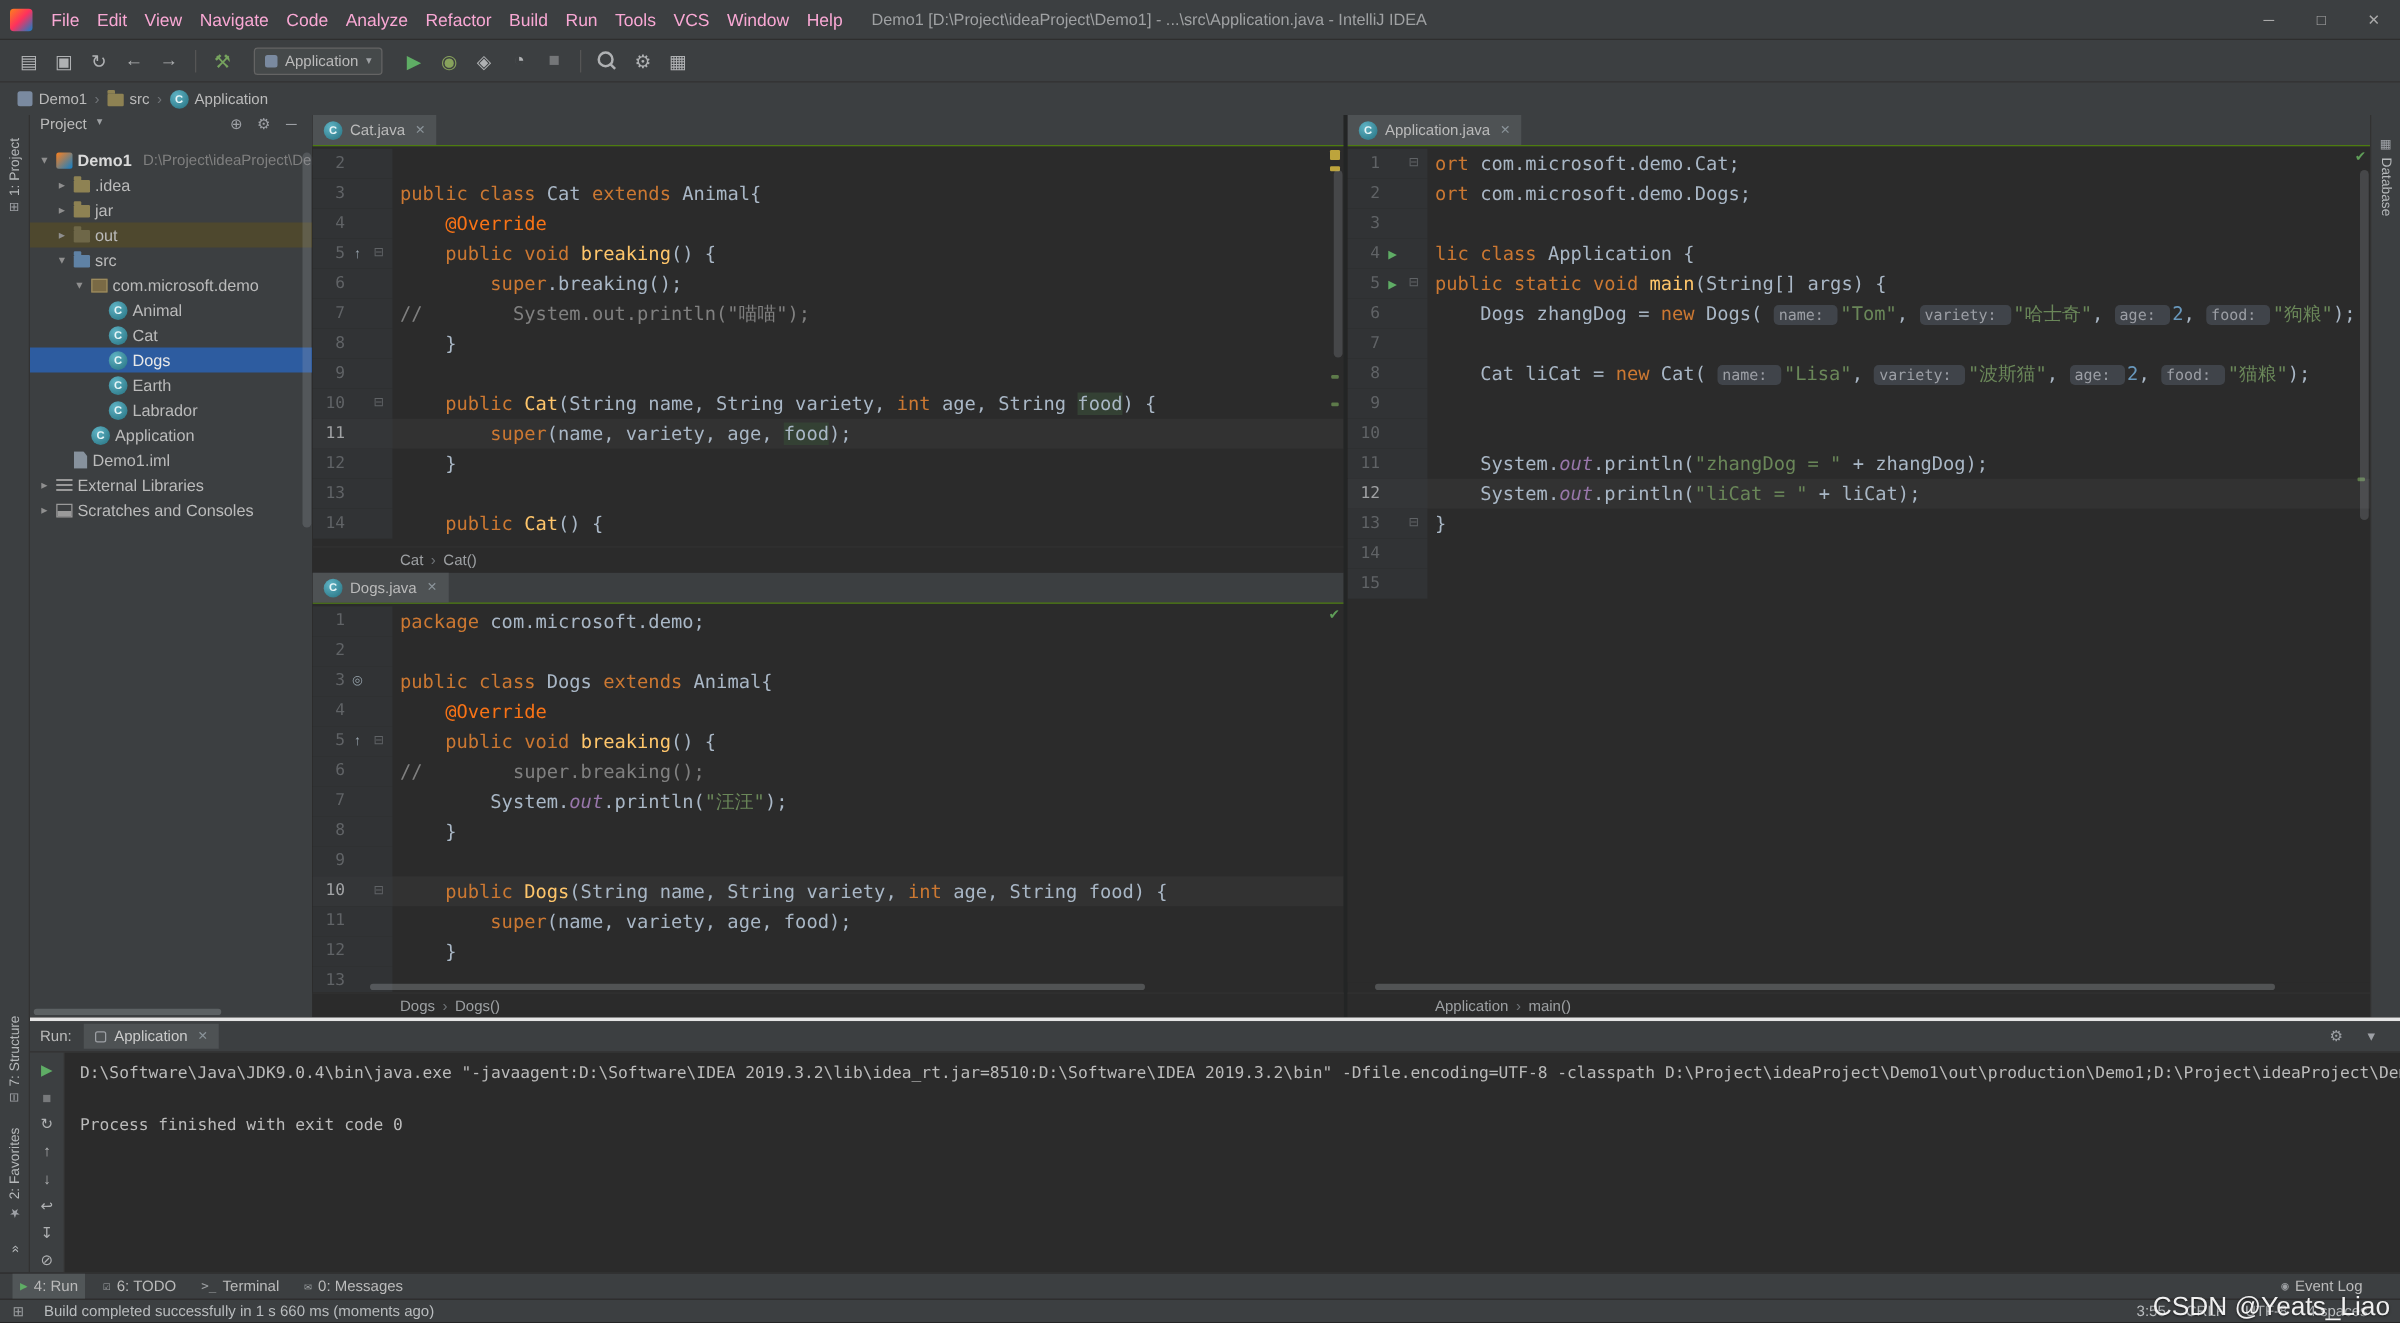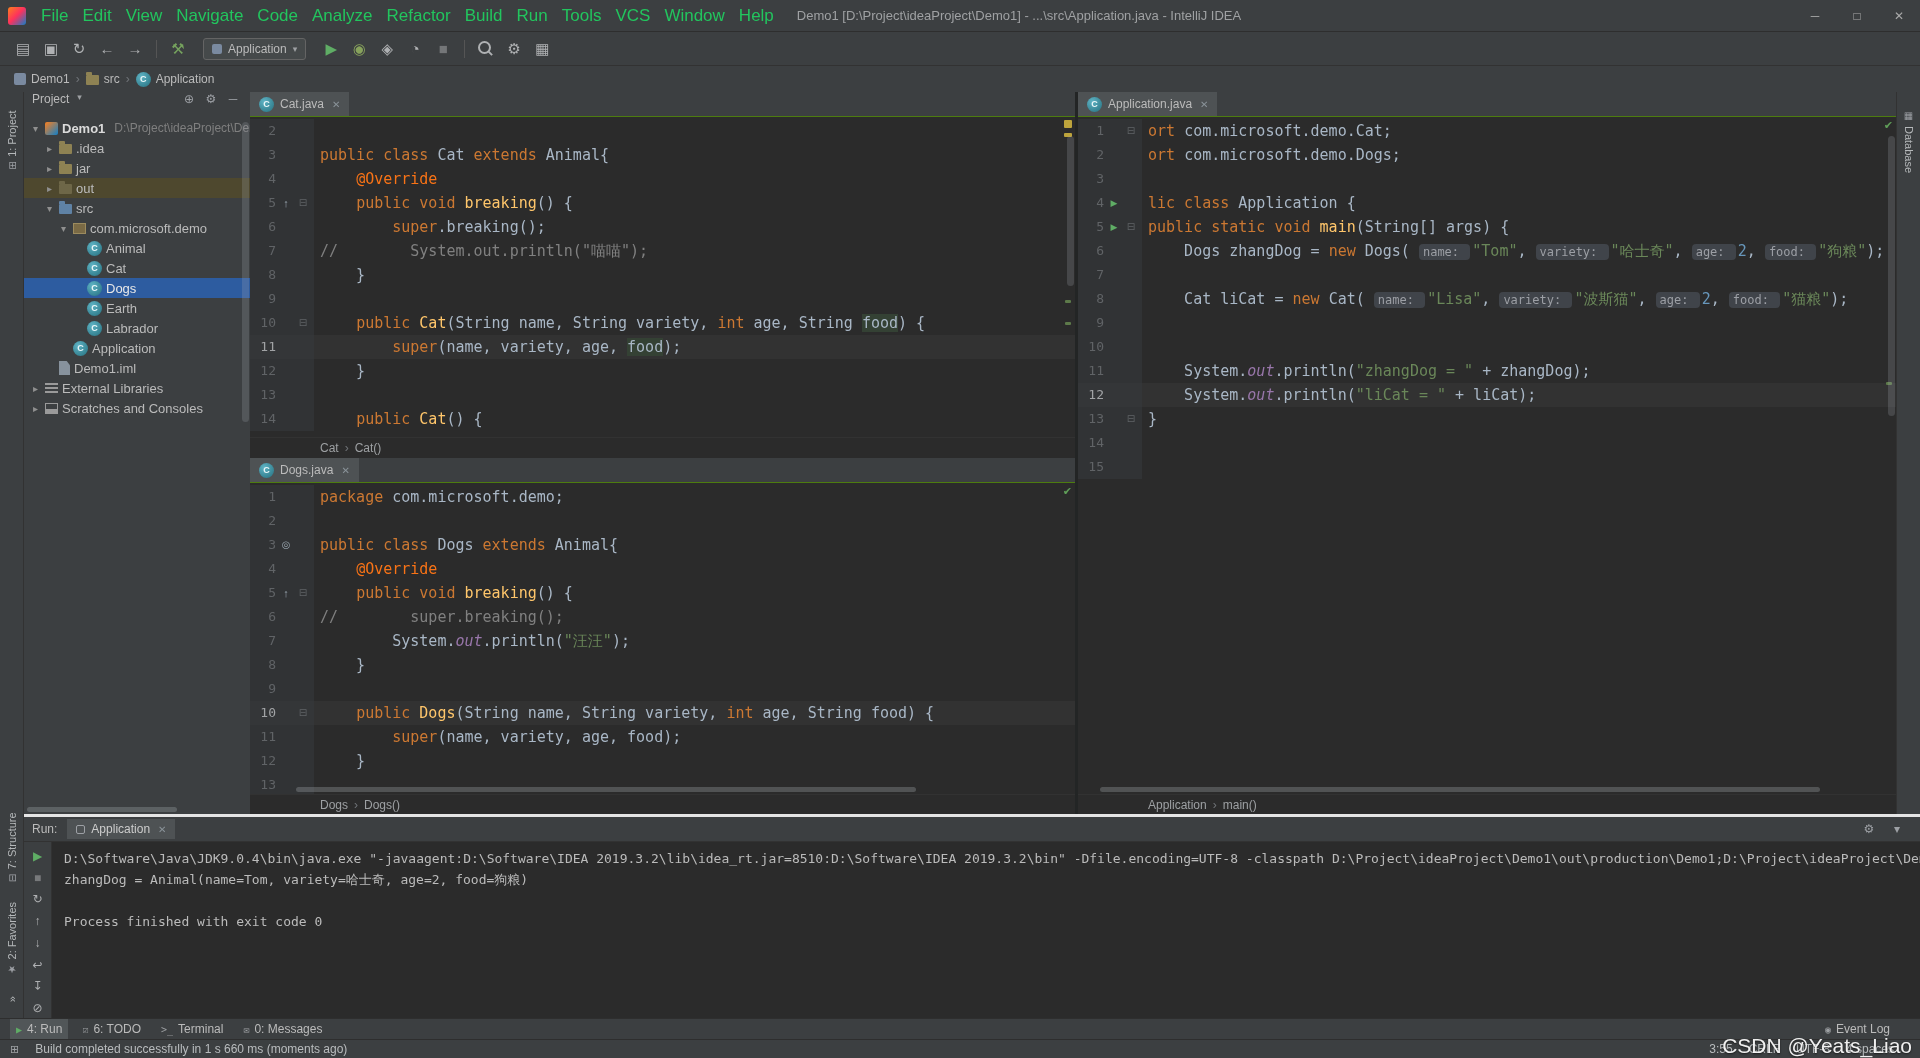--- a/index.html
+++ b/index.html
@@ -4,21 +4,21 @@
 <style>
   *{box-sizing:border-box;margin:0;padding:0}
   html,body{background:#1e1e1e}
   .app{position:relative;width:1920px;height:1058px;background:#2b2b2b;overflow:hidden;
        font-family:"Liberation Sans","DejaVu Sans",sans-serif;color:#bbb;font-size:13px}
 
   
   #titlebar{position:absolute;left:0;top:0;right:0;height:32px;background:#3c3f41;display:flex;align-items:center;padding-left:8px;border-bottom:1px solid #2e2e2e}
   .logo{width:18px;height:18px;border-radius:3px;flex:none;background:linear-gradient(135deg,#fc801d,#fe315d 48%,#107fc9);margin-right:8px}
   #menubar{display:flex}
-  .mi{color:#22c55e;font-size:17px;padding:0 7px;line-height:32px;white-space:nowrap}
+  .mi{color:#f9a8d4;font-size:14px;padding:0 7px;line-height:32px;white-space:nowrap}
   .wtitle{color:#9fa1a3;font-size:13px;margin-left:16px;white-space:nowrap;overflow:hidden}
   #wincontrols{margin-left:auto;display:flex}
   .wb{width:42px;text-align:center;color:#aaa;font-size:12px;line-height:32px}
 
   
   #toolbar{position:absolute;left:0;top:32px;right:0;height:34px;background:#3c3f41;display:flex;align-items:center;padding-left:10px;gap:2px;border-bottom:1px solid #323232}
   .tbgroup{display:flex;align-items:center;gap:2px}
   .tbi{width:26px;height:24px;display:flex;align-items:center;justify-content:center;color:#afb1b3;font-size:15px}
   .tbsep{width:1px;height:18px;background:#555;margin:0 6px}
   .combo{height:22px;background:#45494a;border:1px solid #646464;border-radius:3px;display:flex;align-items:center;gap:6px;padding:0 8px;color:#bbb;font-size:12px;margin:0 10px}
@@ -754,21 +754,20 @@
         <span class="rti" style="color: rgb(119, 121, 123);">■</span>
         <span class="rti">↻</span>
         <span class="rti">↑</span>
         <span class="rti">↓</span>
         <span class="rti">↩</span>
         <span class="rti">↧</span>
         <span class="rti">⊘</span>
       </div>
     <div id="console-out">
         <div class="cline">D:\Software\Java\JDK9.0.4\bin\java.exe "-javaagent:D:\Software\IDEA 2019.3.2\lib\idea_rt.jar=8510:D:\Software\IDEA 2019.3.2\bin" -Dfile.encoding=UTF-8 -classpath D:\Project\ideaProject\Demo1\out\production\Demo1;D:\Project\ideaProject\Demo1\jar\lombok-1.18.12.jar</div>
-        <div class="cline">zhangDog = Animal(name=Tom, variety=哈士奇, age=2, food=狗粮)</div>
         <div class="cline"> </div>
         <div class="cline">Process finished with exit code 0</div>
       </div>
   </div>
 
   <div id="toolrow">
     <span id="twleft">
         <span class="twb act">
           <span class="twi" style="color: rgb(95, 173, 101);">▶</span>
           <span>4: Run</span>

